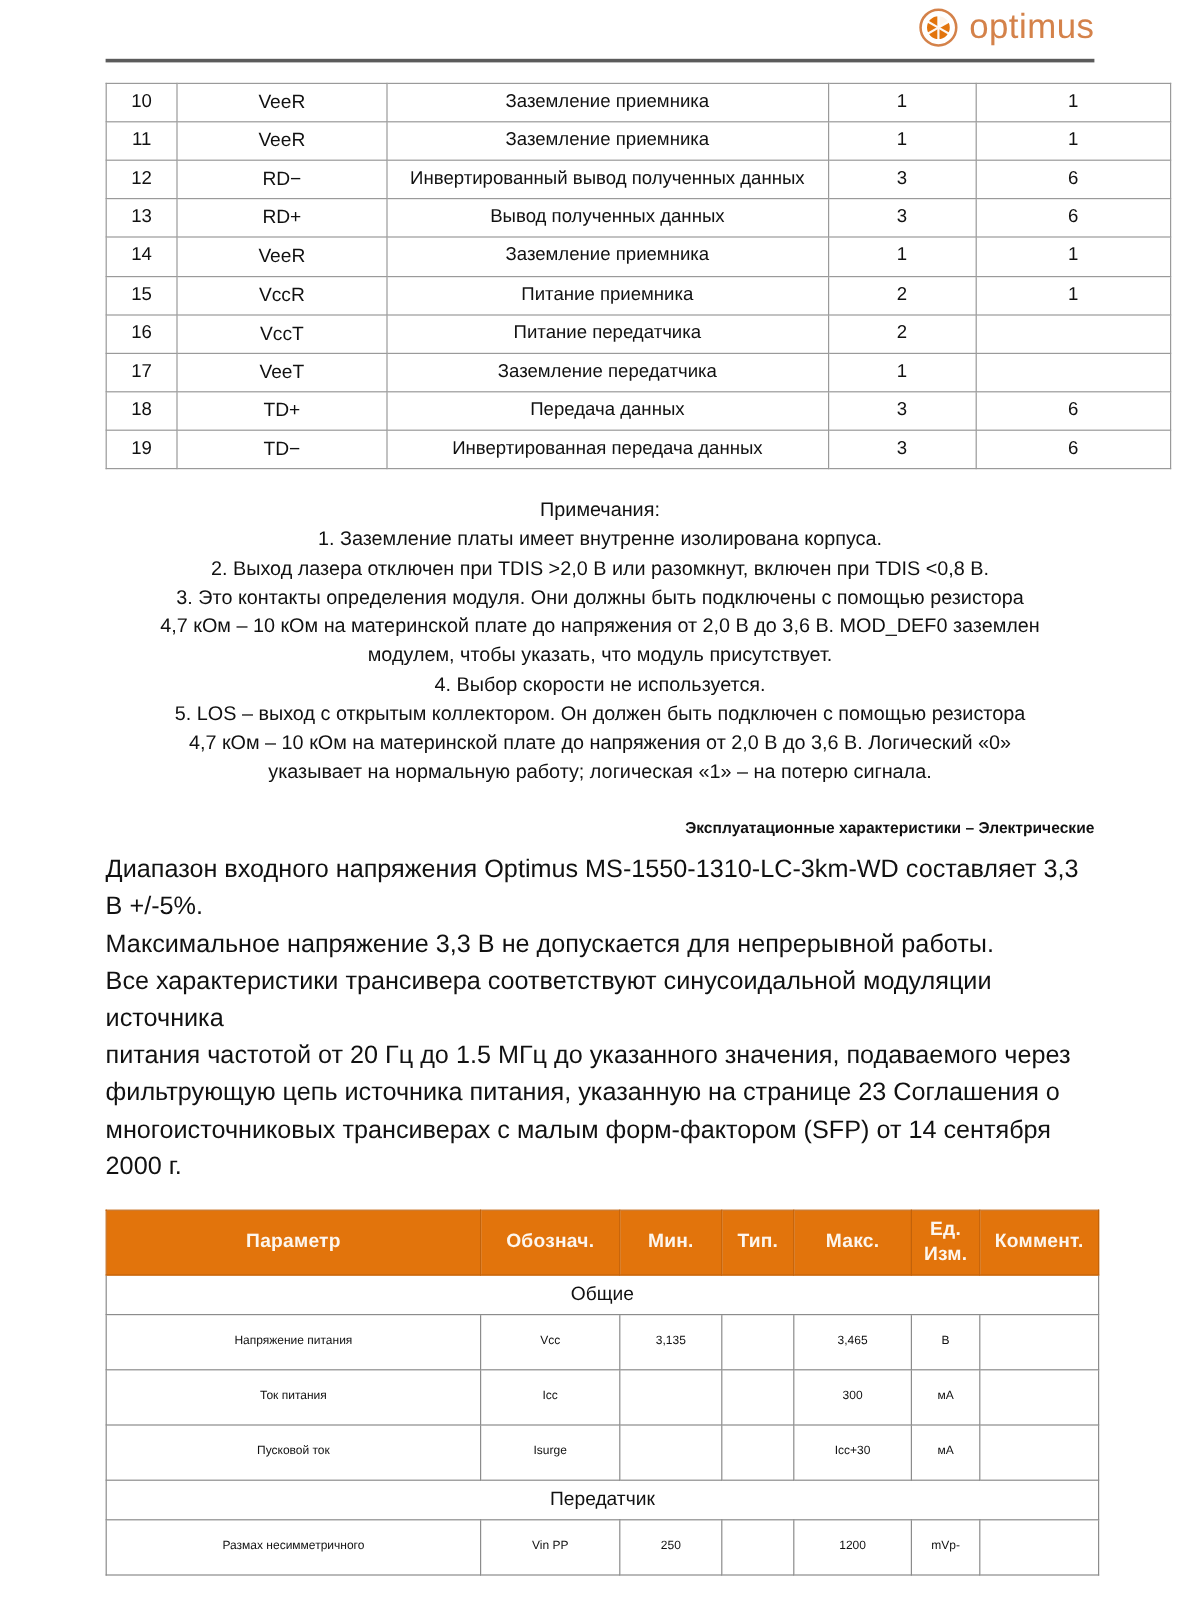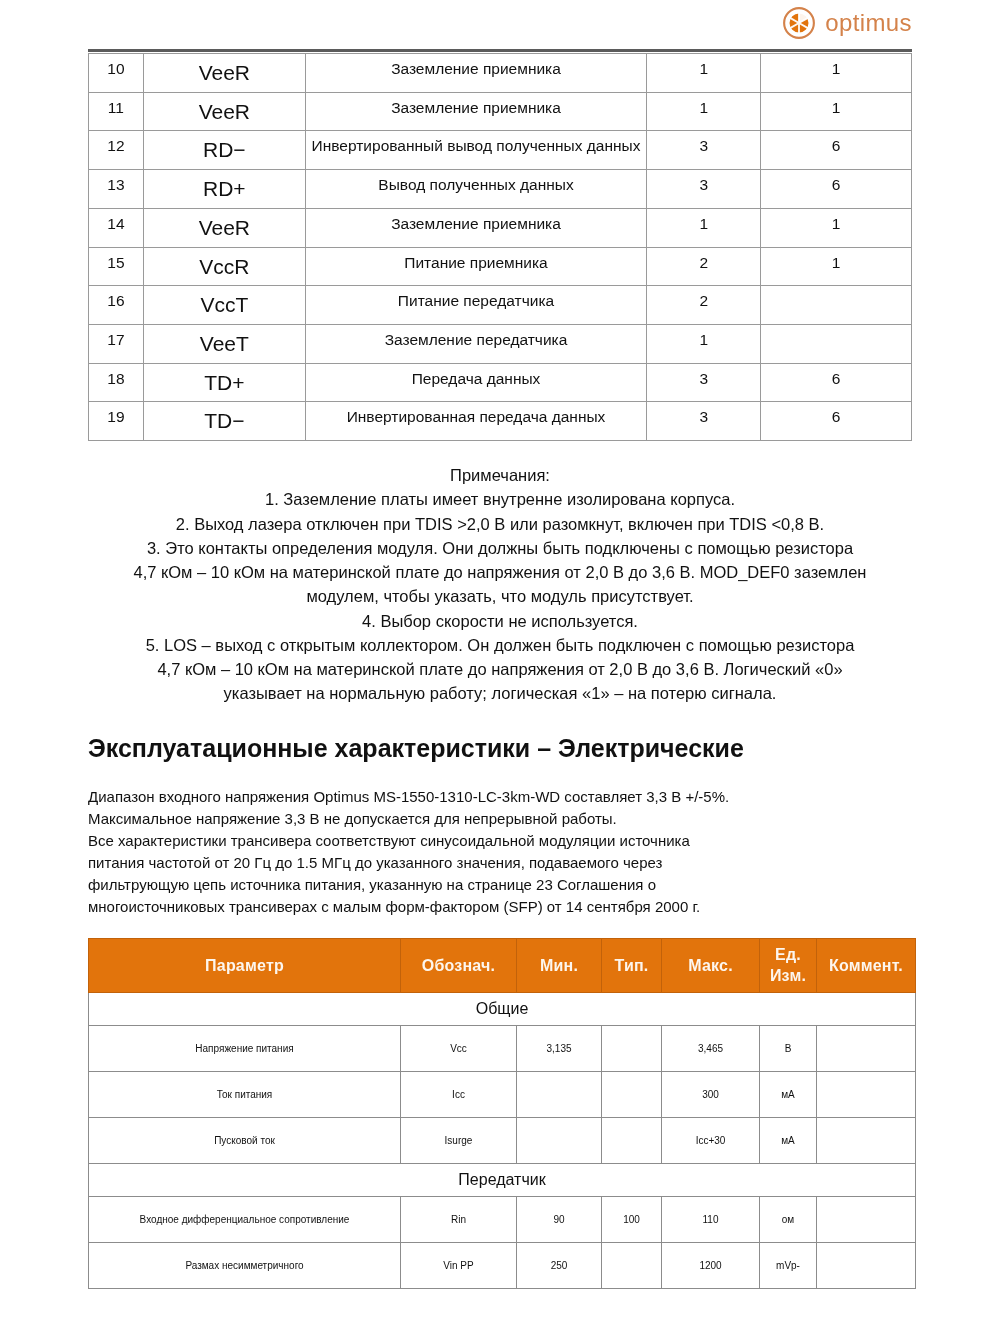--- a/index.html
+++ b/index.html
@@ -22,21 +22,21 @@
   .logo-block {
     position: absolute;
     right: 88px;
     top: 6px;
     display: flex;
     align-items: center;
     gap: 9px;
   }
   .logo-mark { width: 34px; height: 34px; display: block; }
   .logo-word {
-    font-size: 24px;
+    font-size: 29px;
     color: #d4824a;
     letter-spacing: 0.4px;
     font-weight: 400;
   }
   .header-rule {
     position: absolute;
     left: 88px;
     right: 88px;
     top: 49px;
     height: 3px;
@@ -44,61 +44,61 @@
   }
 
   
   .doc {
     padding: 0 88px;
   }
 
   
   table.pin-table {
     border-collapse: collapse;
-    width: 824px;
-    margin-top: 3px;
+    width: 888px;
+    margin-top: 19px;
     table-layout: fixed;
   }
   table.pin-table td {
     border: 1px solid #9a9a9a;
     font-size: 15.5px;
     padding: 5px 4px;
     vertical-align: top;
     text-align: center;
     line-height: 1.32;
     height: 32px;
   }
   table.pin-table td.pin-no { width: 48px; }
-  table.pin-table td.pin-sym { width: 142px; font-size: 21px; }
+  table.pin-table td.pin-sym { width: 142px; font-size: 16px; }
   table.pin-table td.pin-desc { width: 299px; }
   table.pin-table td.pin-n1 { width: 100px; }
   table.pin-table td.pin-n2 { width: 132px; }
 
   
   .notes {
     margin-top: 22px;
     font-size: 16.5px;
     line-height: 1.47;
     text-align: center;
   }
   .notes .note-line { white-space: pre-wrap; }
 
   
   h2.section-title {
-    text-align: left;
-    font-size: 25px;
+    text-align: right;
+    font-size: 13px;
     font-weight: 700;
     margin: 26px 0 0 0;
     line-height: 1.3;
   }
 
   
   .intro {
-    margin-top: 22px;
-    font-size: 15px;
+    margin-top: 12px;
+    font-size: 21px;
     line-height: 1.47;
   }
   .intro .p-line { white-space: pre-wrap; }
 
   
   table.spec-table {
     border-collapse: collapse;
     width: 827px;
     margin-top: 20px;
     table-layout: fixed;
@@ -314,30 +314,20 @@
         <td></td>
         <td>Icc+30</td>
         <td>мА</td>
         <td></td>
       </tr>
 
       <tr class="group-row">
         <td colspan="7">Передатчик</td>
       </tr>
       <tr>
-        <td class="two-line">Входное дифференциальное
-сопротивление</td>
-        <td>Rin</td>
-        <td>90</td>
-        <td>100</td>
-        <td>110</td>
-        <td>ом</td>
-        <td></td>
-      </tr>
-      <tr>
         <td>Размах несимметричного</td>
         <td>Vin PP</td>
         <td>250</td>
         <td></td>
         <td>1200</td>
         <td>mVp-</td>
         <td></td>
       </tr>
     </tbody>
   </table>

